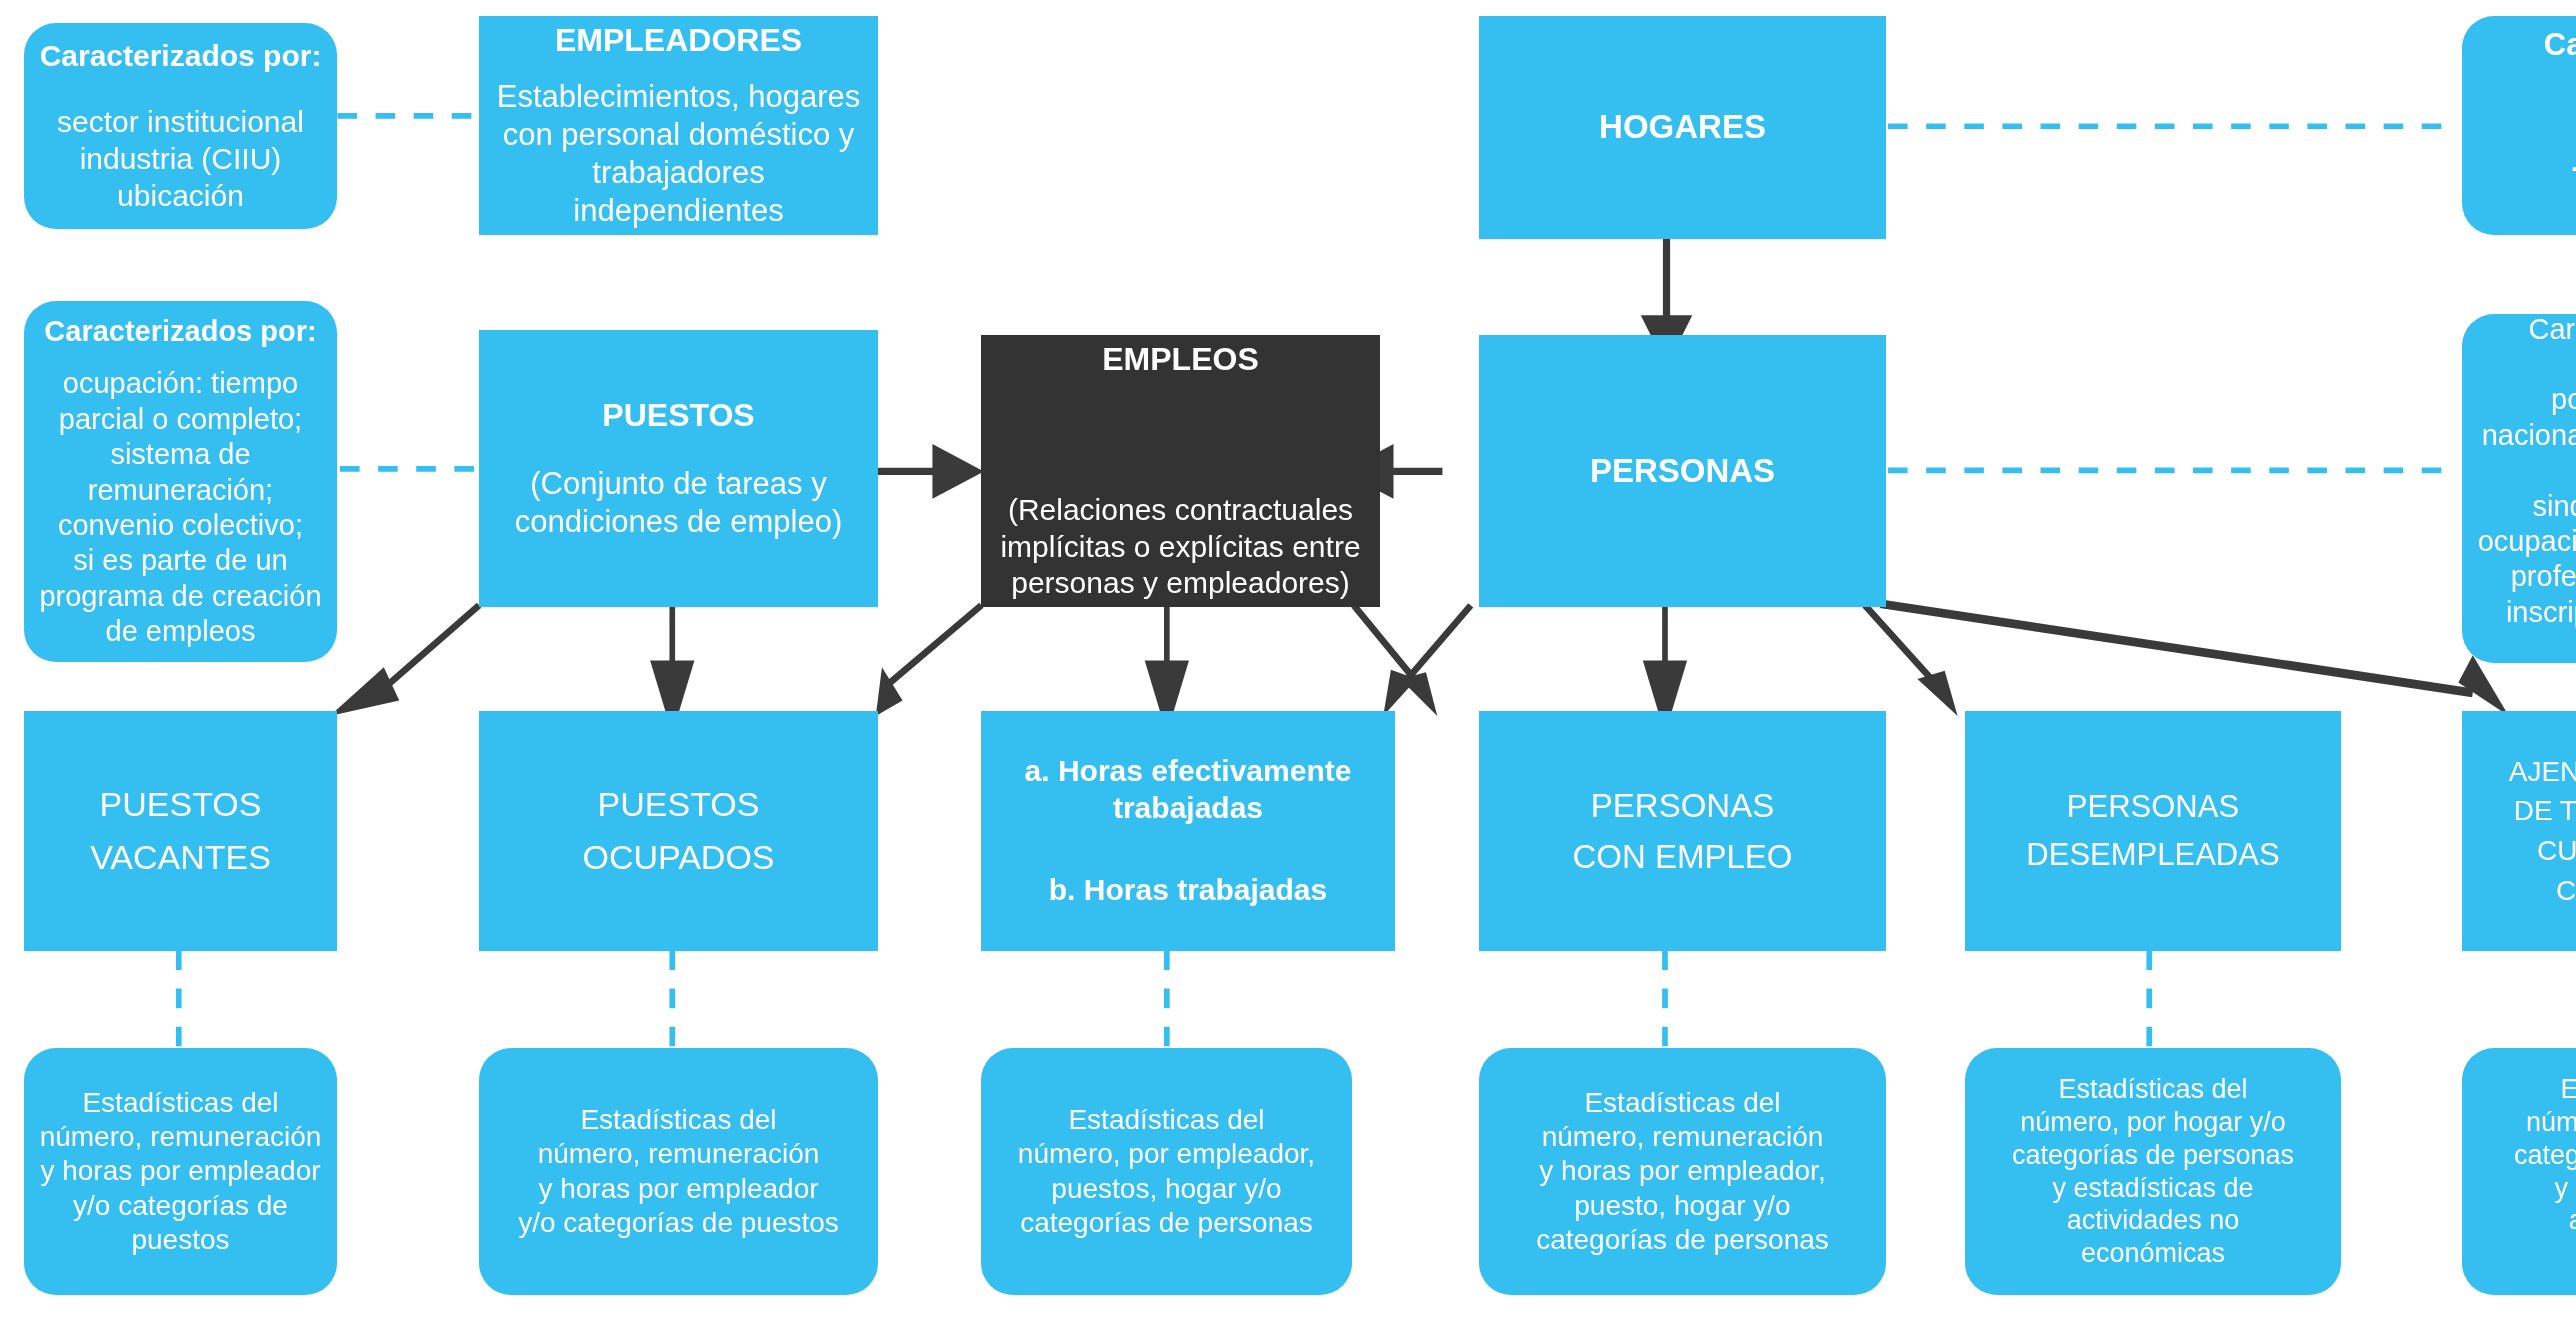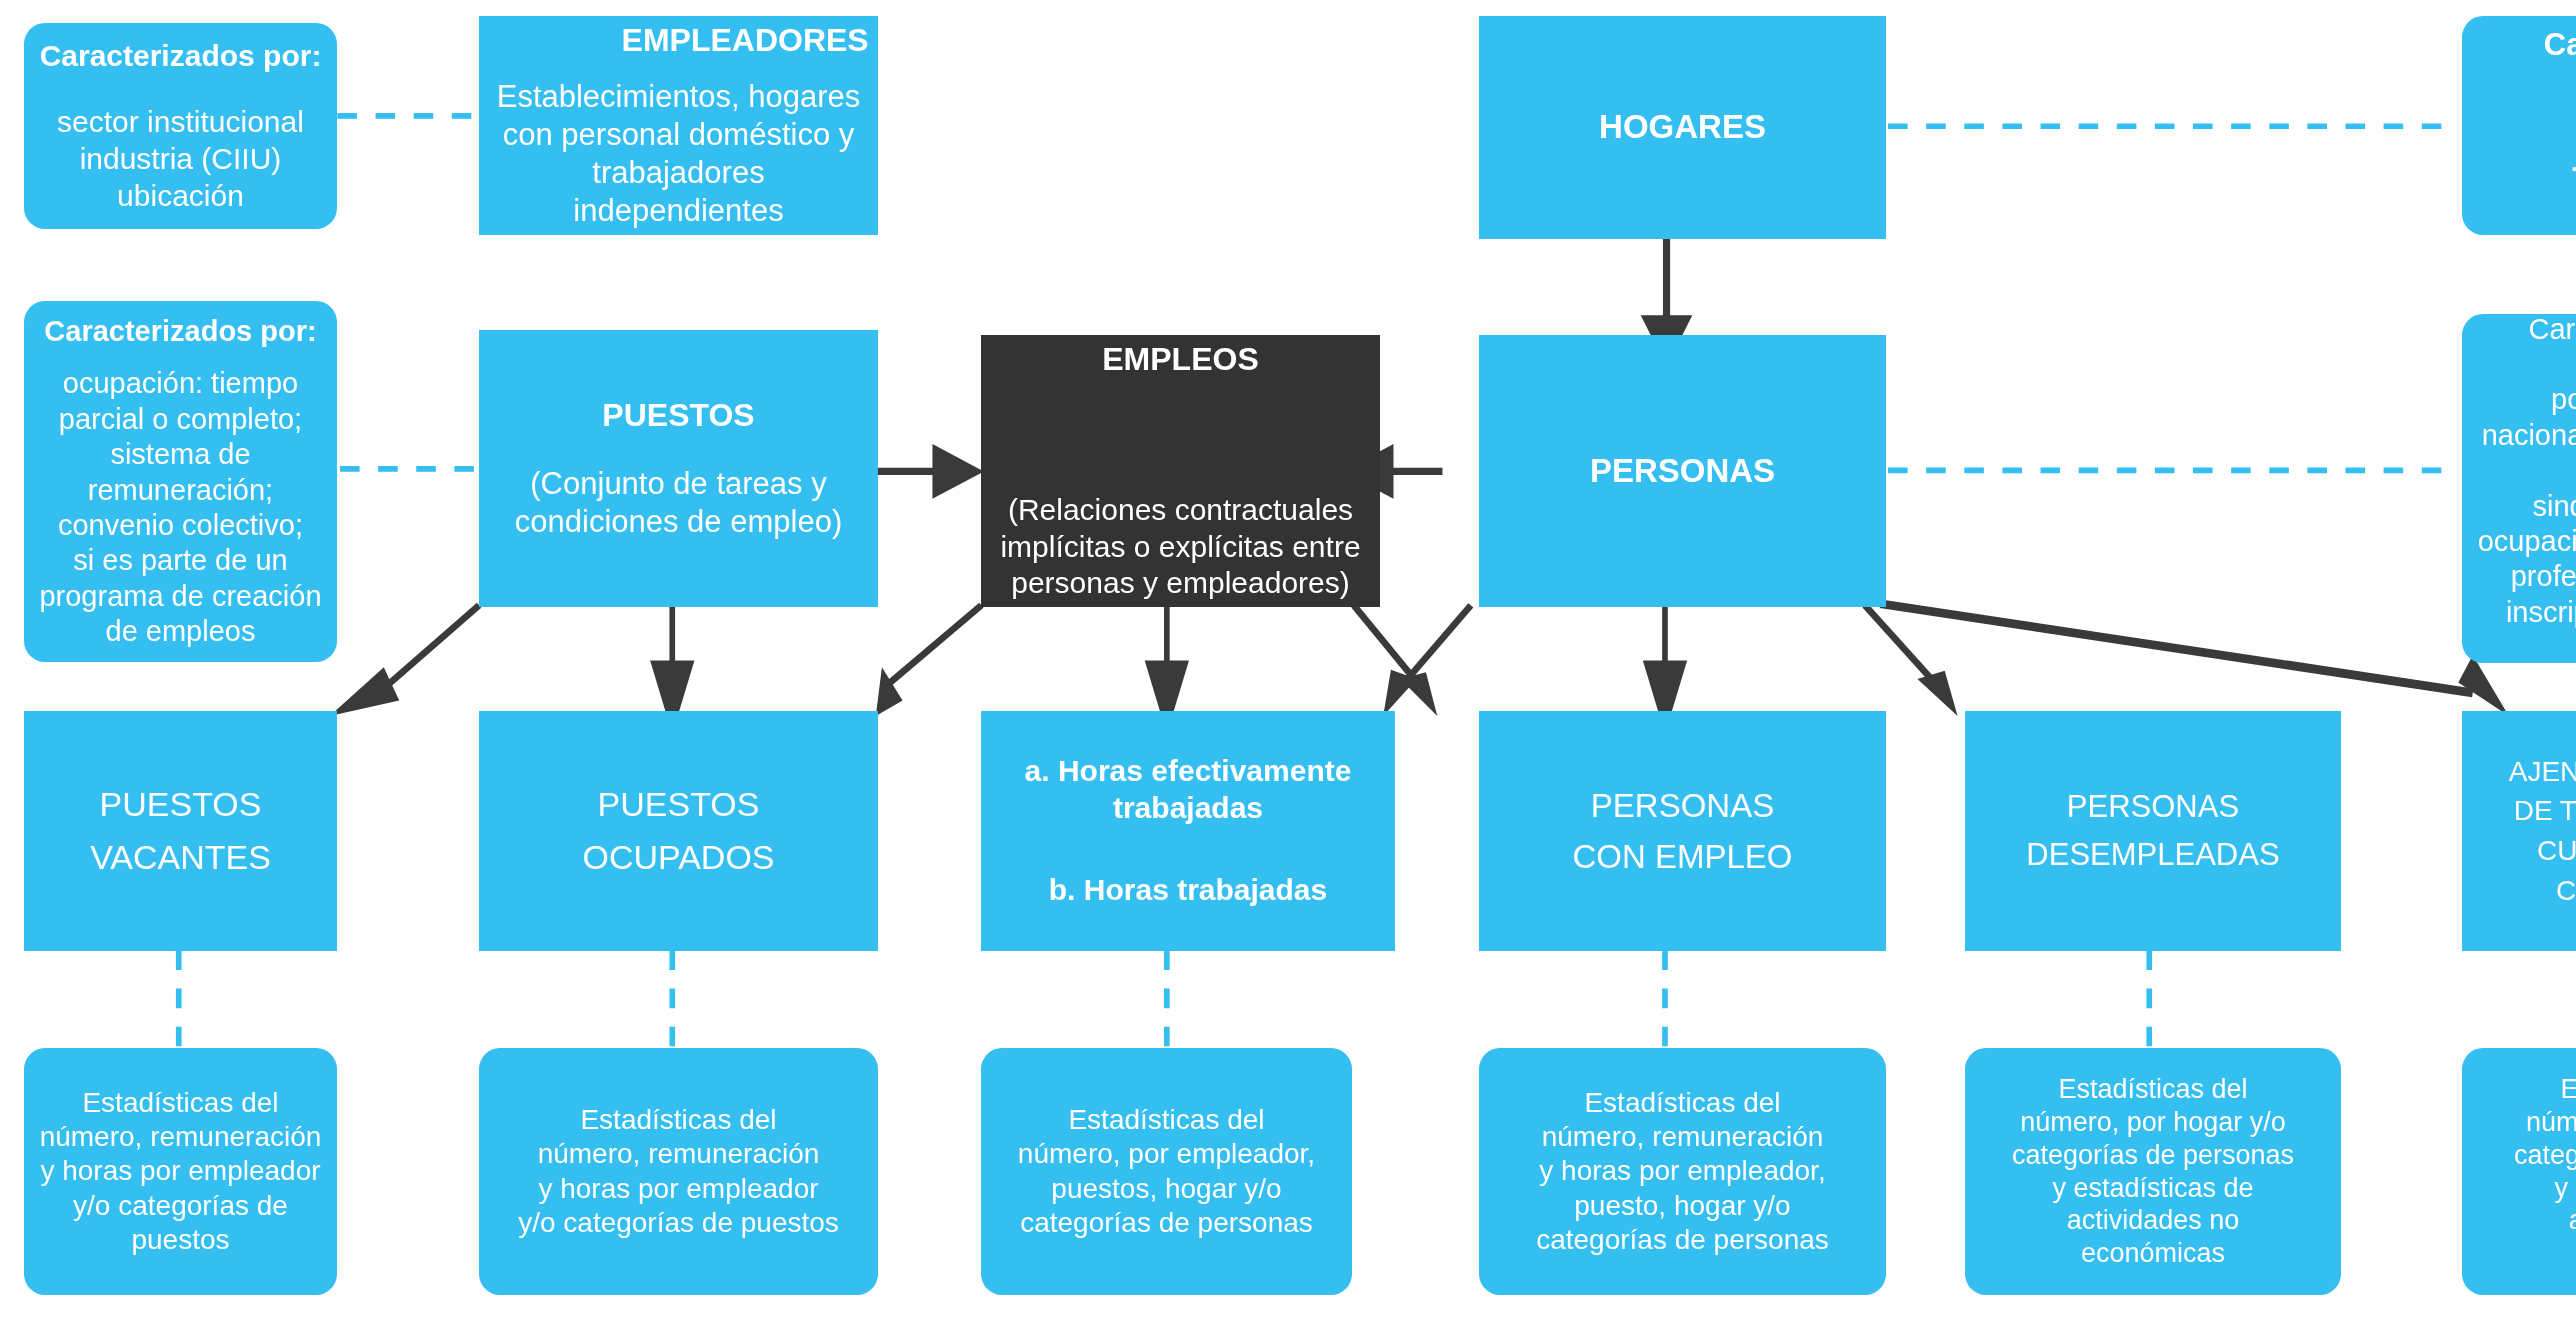--- a/index.html
+++ b/index.html
@@ -21,21 +21,21 @@
     background: #35bef0;
     color: #ffffff;
     display: flex;
     flex-direction: column;
     align-items: center;
     justify-content: center;
     text-align: center;
     line-height: 1.22;
     padding: 5.2px 9.3px;
   }
-  .node.rounded { border-radius: 21px; }
+  .node.rounded { border-radius: 32px; }
   .node.dark { background: #333333; gap: 47px; }
   .node .ttl {
     font-weight: bold;
     display: block;
   }
   .node .sub { display: block; }
   .gap-sm { height: 17.5px; }
   .gap-md { height: 30px; }
   .gap-lg { height: 46px; }
 
@@ -170,21 +170,21 @@
   </svg>
 
   <div class="node rounded" style="left:24px; top:23px; width:313px; height:206px;">
     <span class="ttl fs-58">Caracterizados por:</span>
     <span class="gap-md"></span>
     <span class="sub fs-58" style="white-space:pre-line;">sector institucional
 industria (CIIU)
 ubicación</span>
   </div>
 
-  <div class="node" style="left:479px; top:15.5px; width:399px; height:219px;align-items:flex-end;">
+  <div class="node" style="left:479px; top:15.5px; width:399px; height:219px;">
     <span class="ttl fs-62">EMPLEADORES</span>
     <span class="gap-lg"></span>
     <span class="sub fs-60" style="white-space:pre-line;">Establecimientos, hogares
 con personal doméstico y
 trabajadores independientes</span>
   </div>
 
   <div class="node" style="left:1479px; top:15.5px; width:407px; height:223px;">
     <span class="ttl fs-64">HOGARES</span>
   </div>

